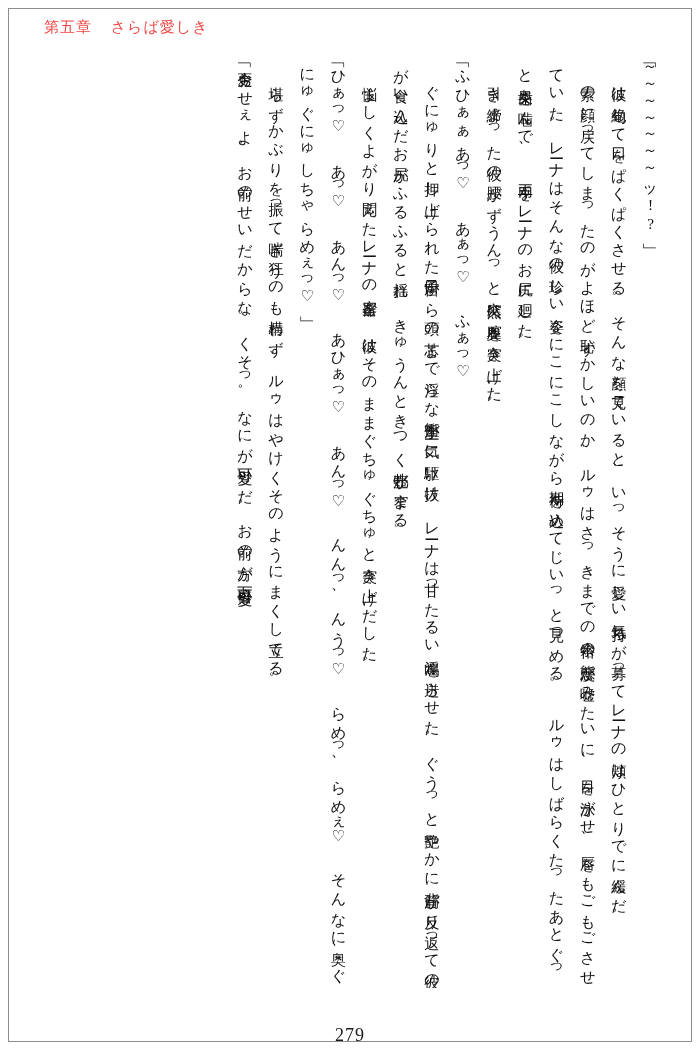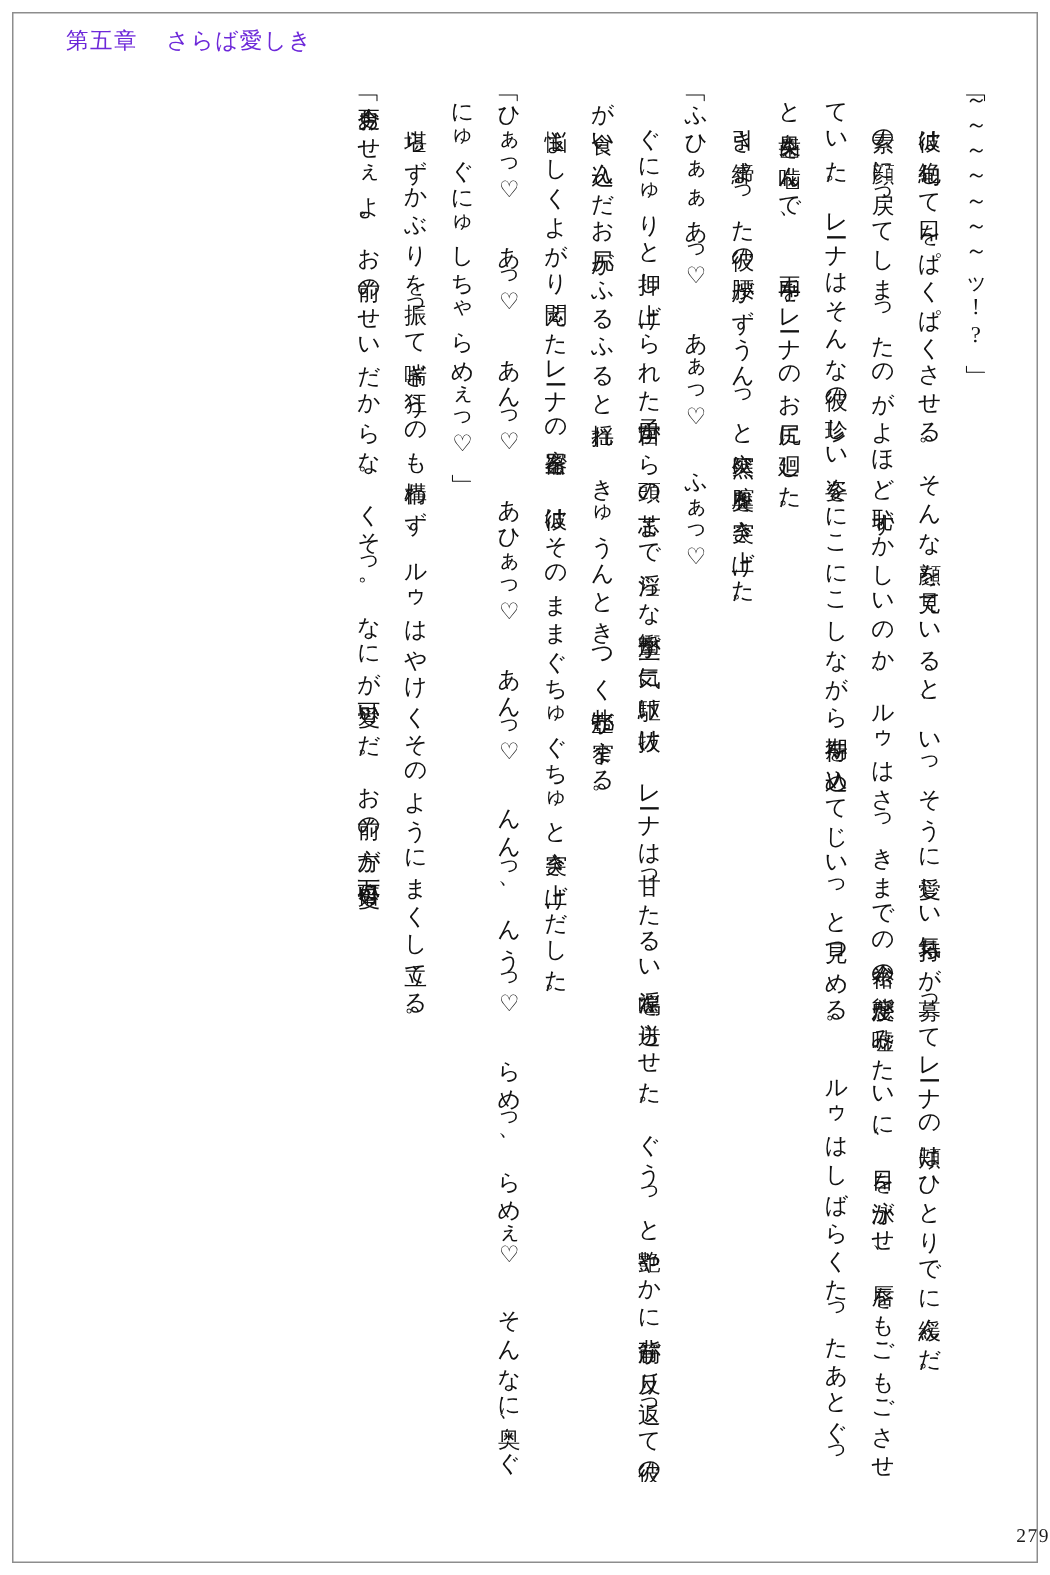--- a/index.html
+++ b/index.html
@@ -31,21 +31,21 @@
     pointer-events: none;
   }
   
   .chapter-header {
     position: absolute;
     top: 18px;
     left: 44px;
     font-size: 15px;
     letter-spacing: 1px;
     white-space: nowrap;
-    color: #6d28d9;
+    color: #ef4444;
   }
   .chapter-header .chap-num {
     margin-right: 14px;
   }
   
   .body-area {
     position: absolute;
     top: 58px;
     left: 34px;
     right: 34px;
@@ -64,25 +64,25 @@
     margin: 0;
     padding: 0;
     text-indent: 1em;
   }
   .body-area p.noindent {
     text-indent: 0;
   }
   
   .folio {
     position: absolute;
-    bottom: 18px;
+    bottom: 4px;
     left: 0;
     right: 0;
-    text-align: right;
-    font-size: 13px;
+    text-align: center;
+    font-size: 18px;
     color: #1b1b1b;
     letter-spacing: 1px;
   }
 </style>
 </head>
 <body>
 
 <div class="page">
 
   <div class="page-frame"></div>

